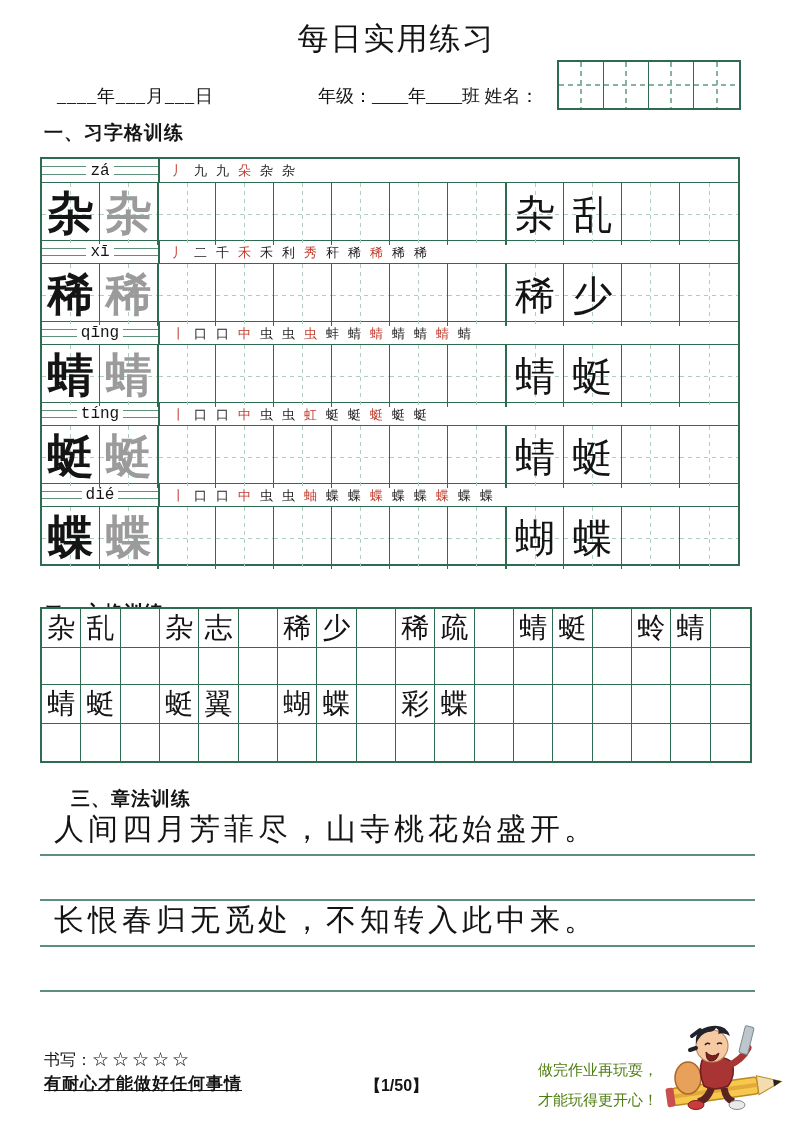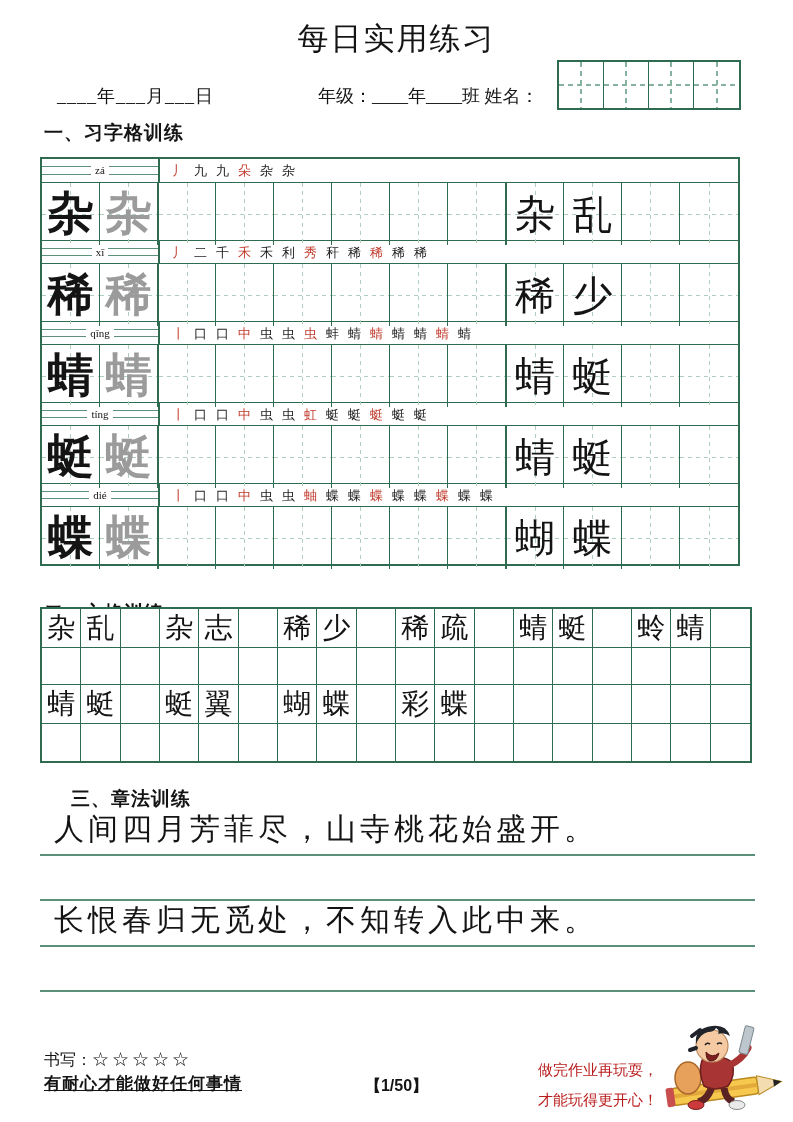--- a/index.html
+++ b/index.html
@@ -44,21 +44,21 @@
   
   .s1{position:absolute;left:40px;top:157px;width:700px;border:2px solid var(--grid);background:#fff;}
   .s1-head{height:24px;display:flex;border-bottom:1px solid var(--grid);align-items:center;}
   .s1-row + .s1-row .s1-head{border-top:1px solid var(--grid);}
   .pinyin-box{
     width:118px;height:100%;border-right:2px solid var(--grid);position:relative;
     display:flex;align-items:center;justify-content:center;
     background-image:linear-gradient(var(--rule),var(--rule)),linear-gradient(var(--rule),var(--rule));
     background-size:100% 1px,100% 1px;background-position:0 31%,0 69%;background-repeat:no-repeat;
   }
-  .pinyin{font-size:11px;background:#fff;padding:0 4px;line-height:1;}
+  .pinyin{font-size:16px;background:#fff;padding:0 4px;line-height:1;font-family:Liberation Mono, monospace;}
   .stroke-strip{flex:1;display:flex;align-items:center;gap:9px;padding-left:12px;height:100%;overflow:hidden;}
   .stroke-step{font-size:13px;line-height:1;color:#222;}
   .stroke-step:nth-child(3n+1){color:var(--red);}
   .s1-cells{display:grid;grid-template-columns:repeat(12,1fr);height:57px;}
   .cell{
     border-right:1px solid var(--grid);
     display:flex;align-items:center;justify-content:center;
     background-image:
       repeating-linear-gradient(90deg,var(--dash) 0 4px,transparent 4px 8px),
       repeating-linear-gradient(180deg,var(--dash) 0 4px,transparent 4px 8px);
@@ -84,21 +84,21 @@
     height:46px;border-bottom:2px solid var(--rule);
     display:flex;align-items:flex-end;padding:0 0 4px 14px;
     font-size:30px;letter-spacing:4px;
   }
   .blank-line{height:45px;border-bottom:2px solid var(--rule);}
   
   .shuxie{position:absolute;left:44px;top:1048px;font-size:16px;}
   .shuxie .stars{font-size:17px;letter-spacing:3px;}
   .motto{position:absolute;left:44px;top:1072px;font-family:"Liberation Sans",sans-serif;font-weight:bold;font-size:17px;letter-spacing:1px;text-decoration:underline;}
   .pageno{position:absolute;left:0;width:100%;top:1076px;text-align:center;font-family:"Liberation Sans",sans-serif;font-weight:600;font-size:16px;}
-  .tip{position:absolute;left:538px;top:1055px;width:130px;font-size:15px;line-height:2.0;color:#b91c1c;}
+  .tip{position:absolute;left:538px;top:1055px;width:130px;font-size:15px;line-height:2.0;color:#4d7c0f;}
   .mascot{position:absolute;left:650px;top:1018px;}
 </style>
 </head>
 <body>
 
 <div class="page">
 
   <div class="title">每日实用练习</div>
 
   <div class="date-line">____年___月___日</div>

